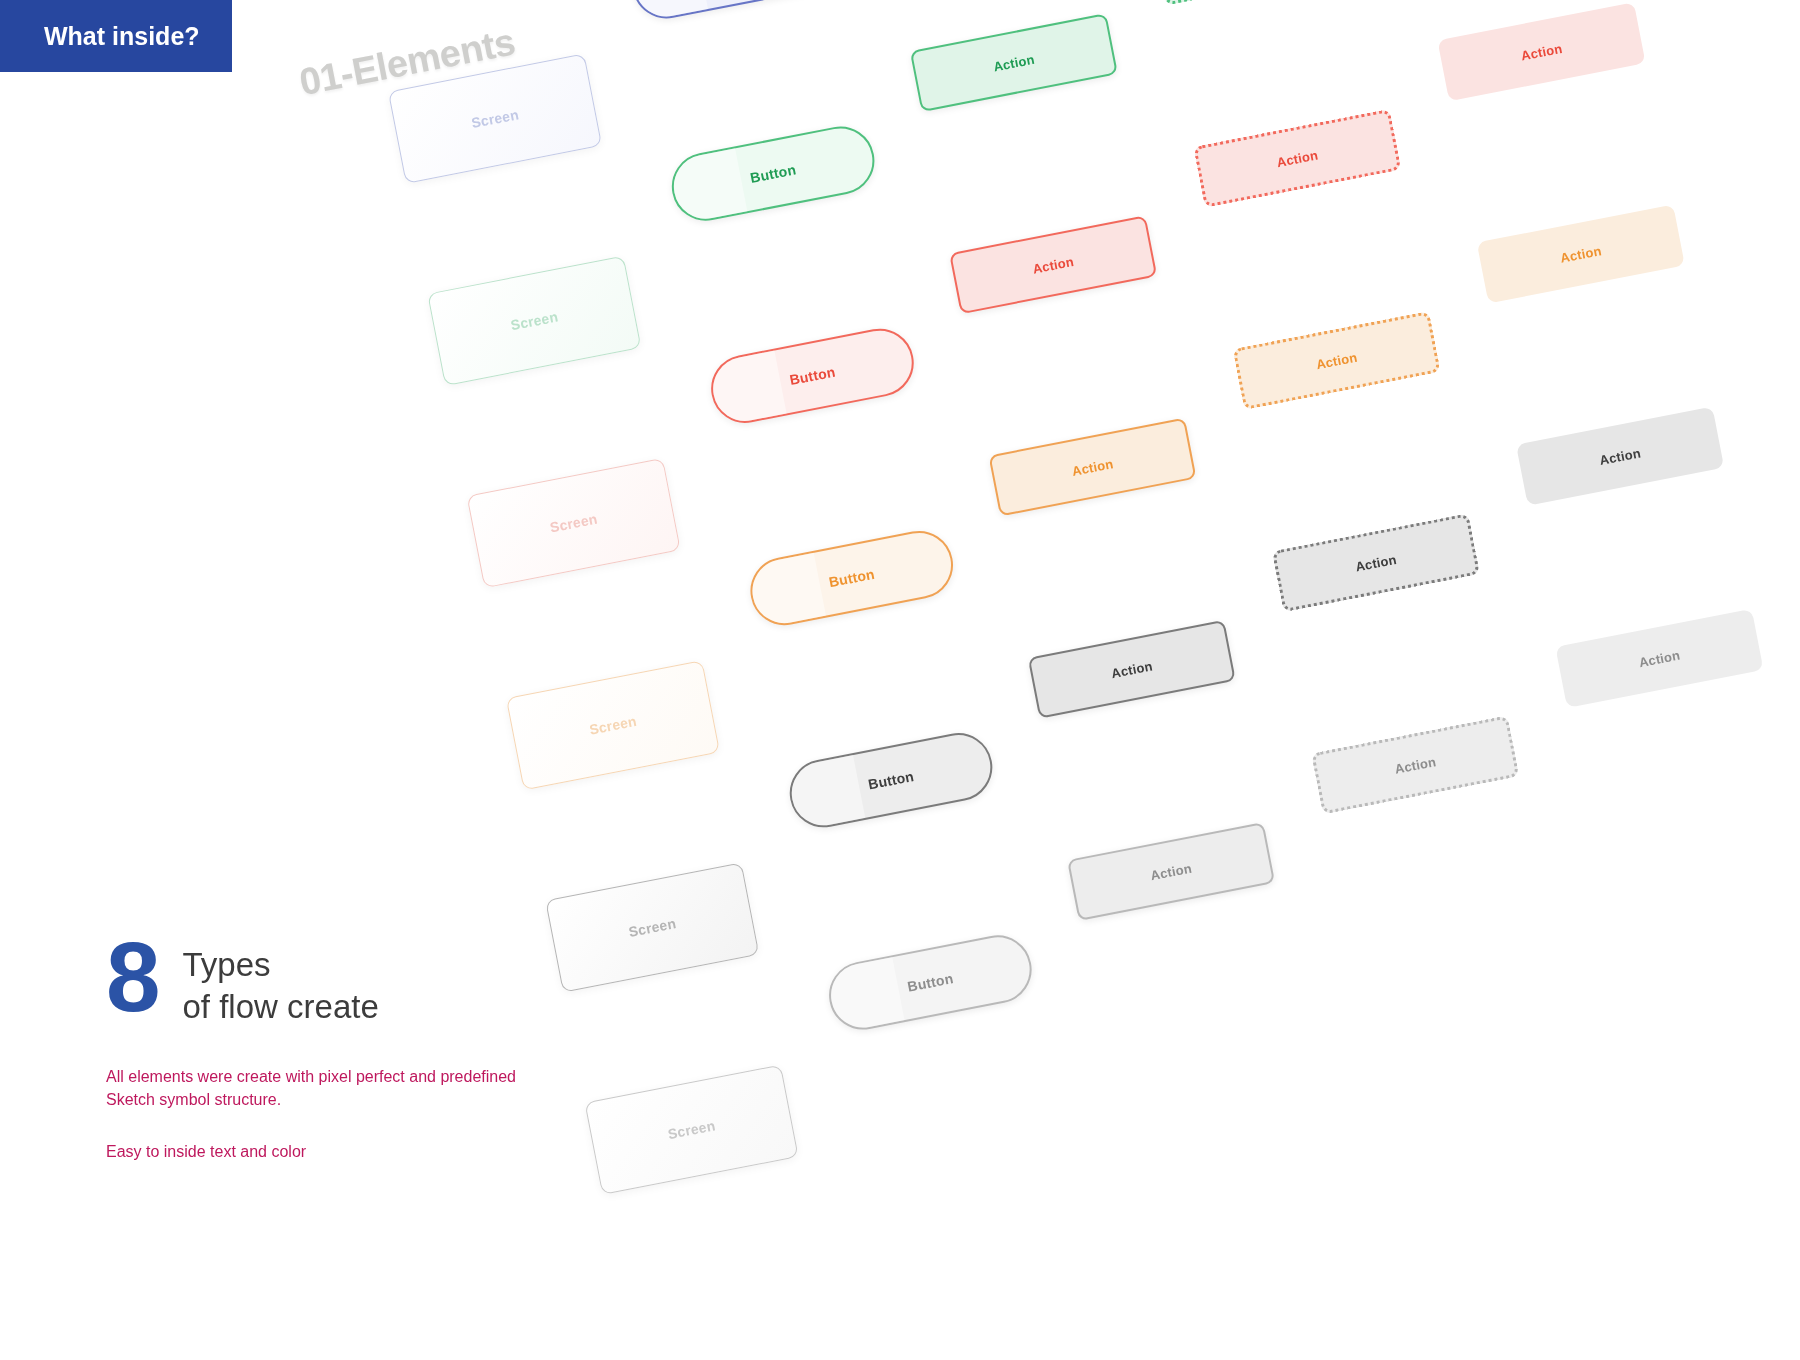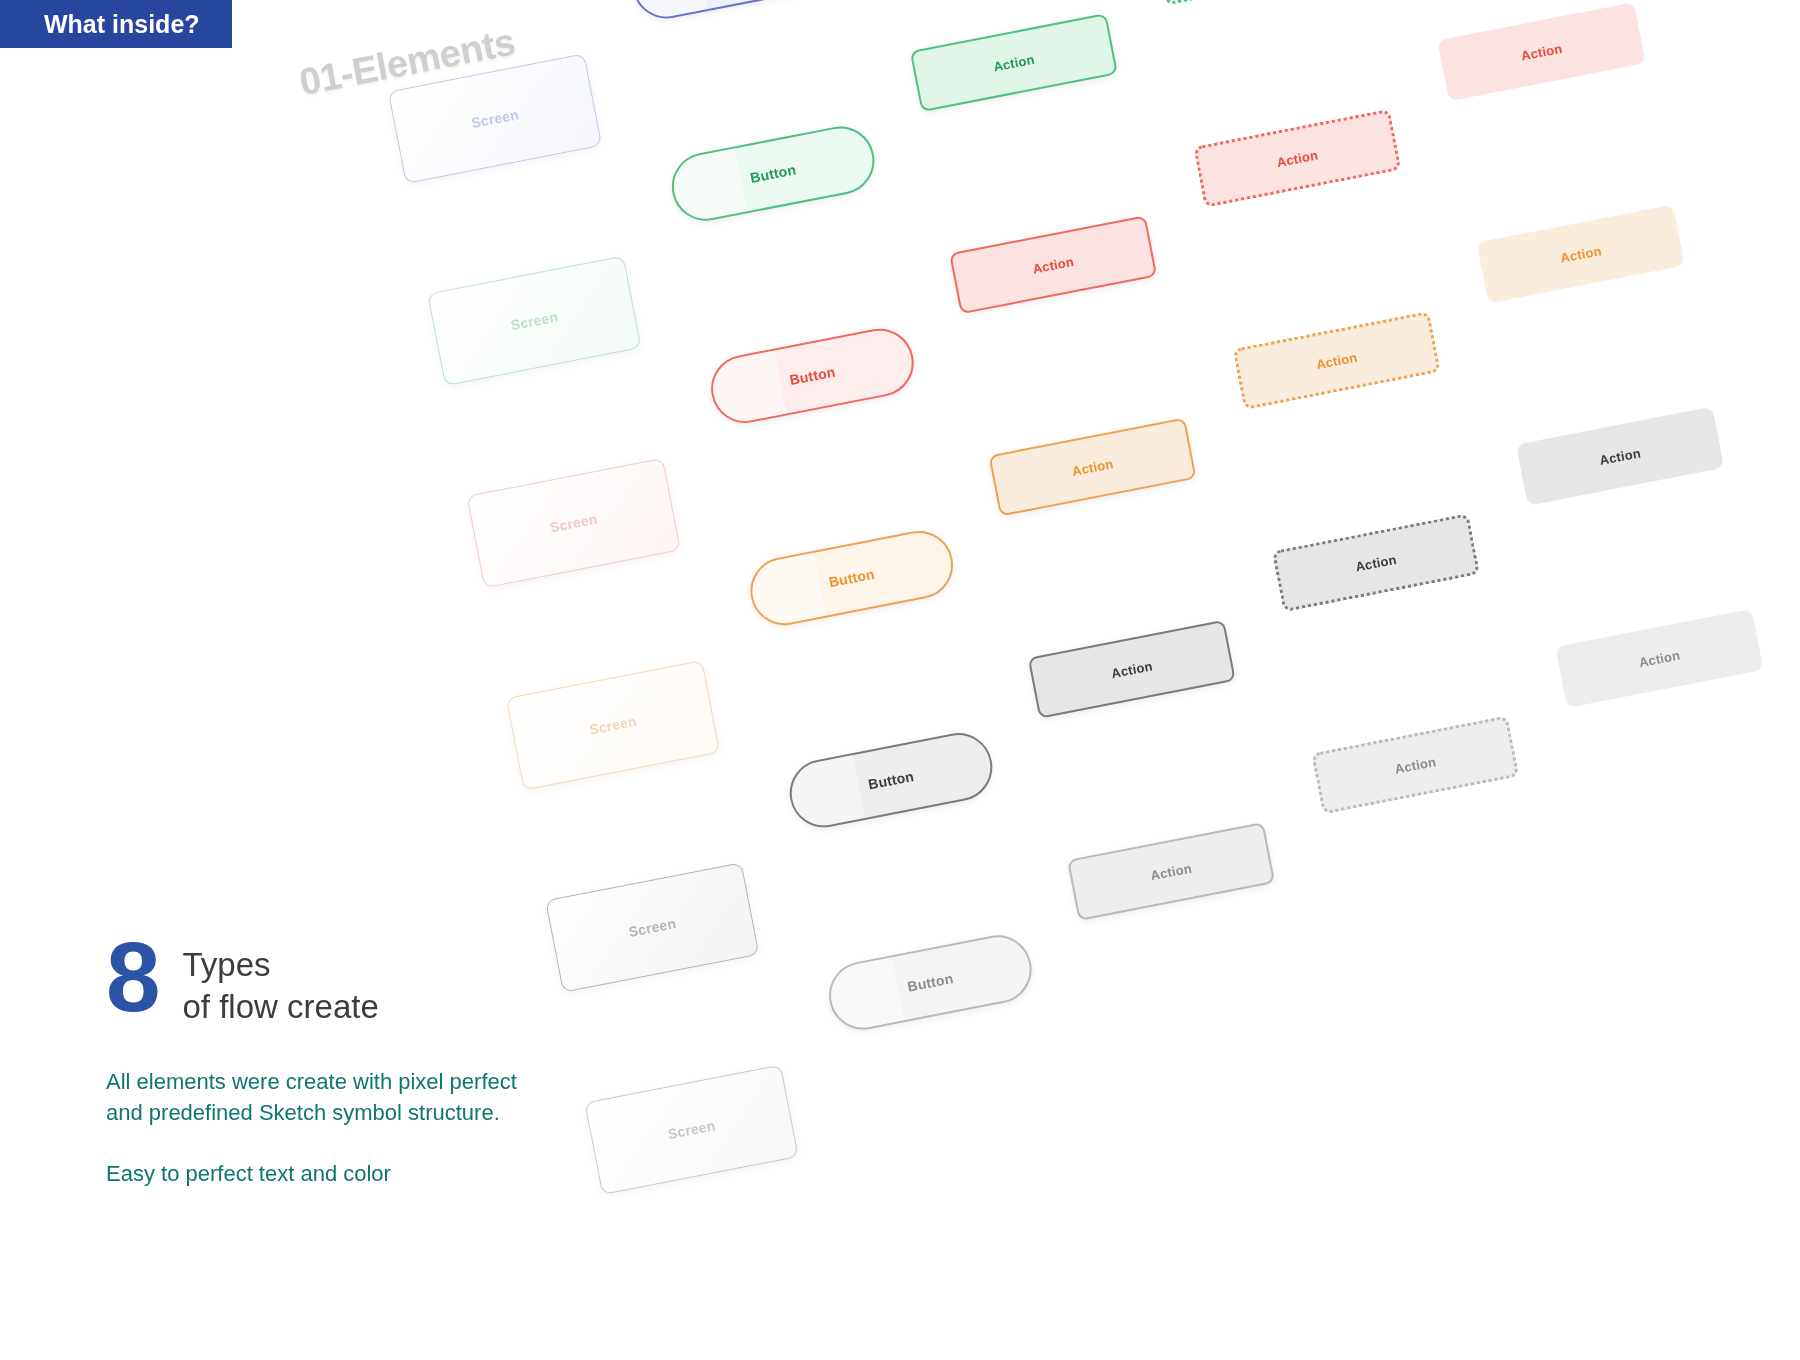--- a/index.html
+++ b/index.html
@@ -71,21 +71,21 @@
   .action-plain{
     width:200px;height:62px;border-radius:9px;
     border:none;
     font-size:13px;
   }
   .el span{position:relative;z-index:2;}
 
   
   #badge{
     position:absolute;left:0;top:0;
-    width:232px;height:48px;
+    width:232px;height:72px;
     display:flex;align-items:center;
     box-sizing:border-box;padding-left:44px;
     color:#fff;font-size:25px;font-weight:bold;
     z-index:40;
   }
   #section-title{
     position:absolute;left:296px;top:62px;
     transform:rotate(-11deg);
     transform-origin:0 0;
     font-size:38px;font-weight:bold;
@@ -102,21 +102,21 @@
   #info-head{display:flex;align-items:flex-start;}
   #big-num{
     font-size:98px;font-weight:bold;line-height:.92;
     margin-right:22px;margin-top:-8px;
   }
   #head-lines{
     font-size:33px;line-height:1.27;color:#3c3c3c;font-weight:normal;
     padding-top:4px;
   }
   #info p{
-    font-size:22px;line-height:1.42;color:#0f766e;margin:38px 0 0 0;
+    font-size:16px;line-height:1.42;color:#be185d;margin:38px 0 0 0;
   }
   #info p.second{margin-top:30px;}
 </style>
 </head>
 <body style="background: rgb(255, 255, 255);">
 
 <div id="canvas">
   <div class="rot" id="grid" style="transform: rotate(-11deg);">
       <div class="row" style="top: 0px;"></div>
       <div class="row" style="top: 206px;">
@@ -216,14 +216,14 @@
 
 <div id="info">
   <div id="info-head">
     <div id="big-num" style="color: rgb(43, 83, 166);">8</div>
     <div id="head-lines">
       <div>Types</div>
       <div>of flow create</div>
     </div>
   </div>
   <p class="first">All elements were create with pixel perfect and predefined Sketch symbol structure.</p>
-  <p class="second">Easy to perfect text and color</p>
+  <p class="second">Easy to inside text and color</p>
 </div>
 
 </body></html>

